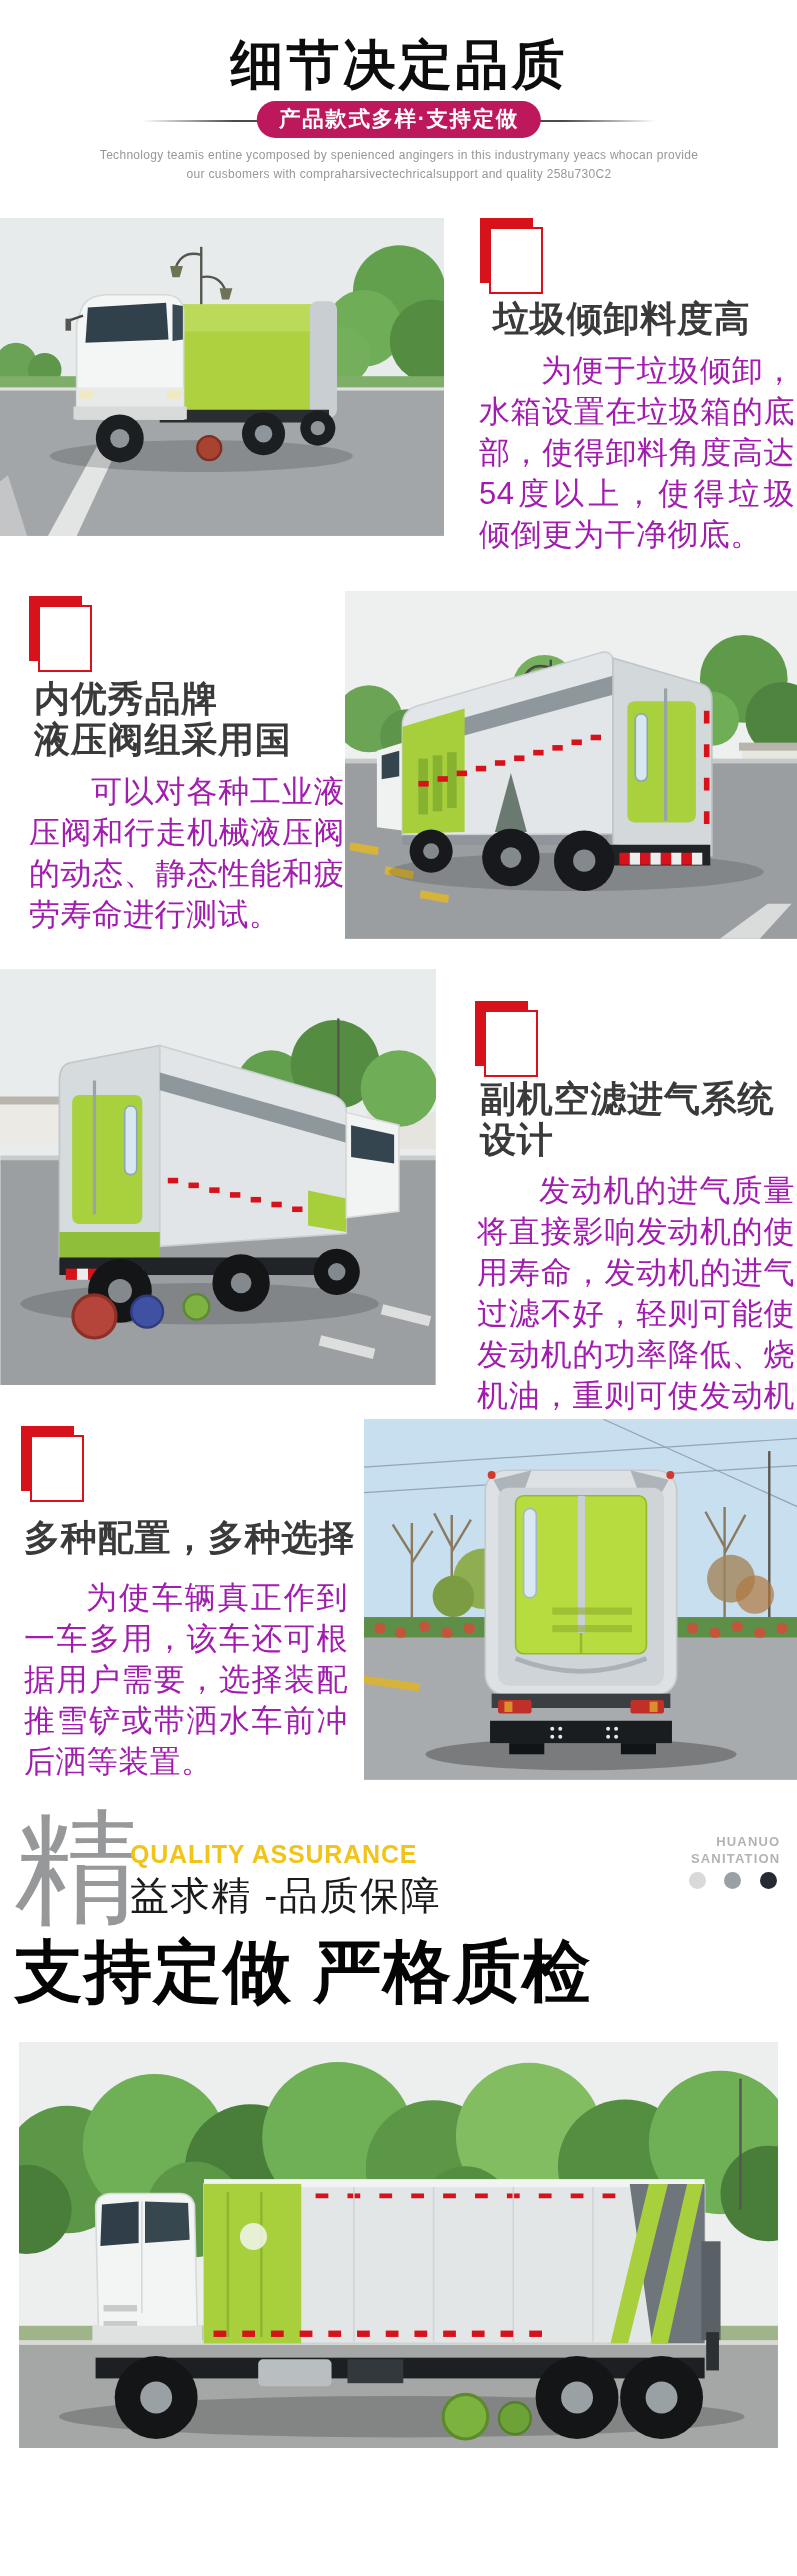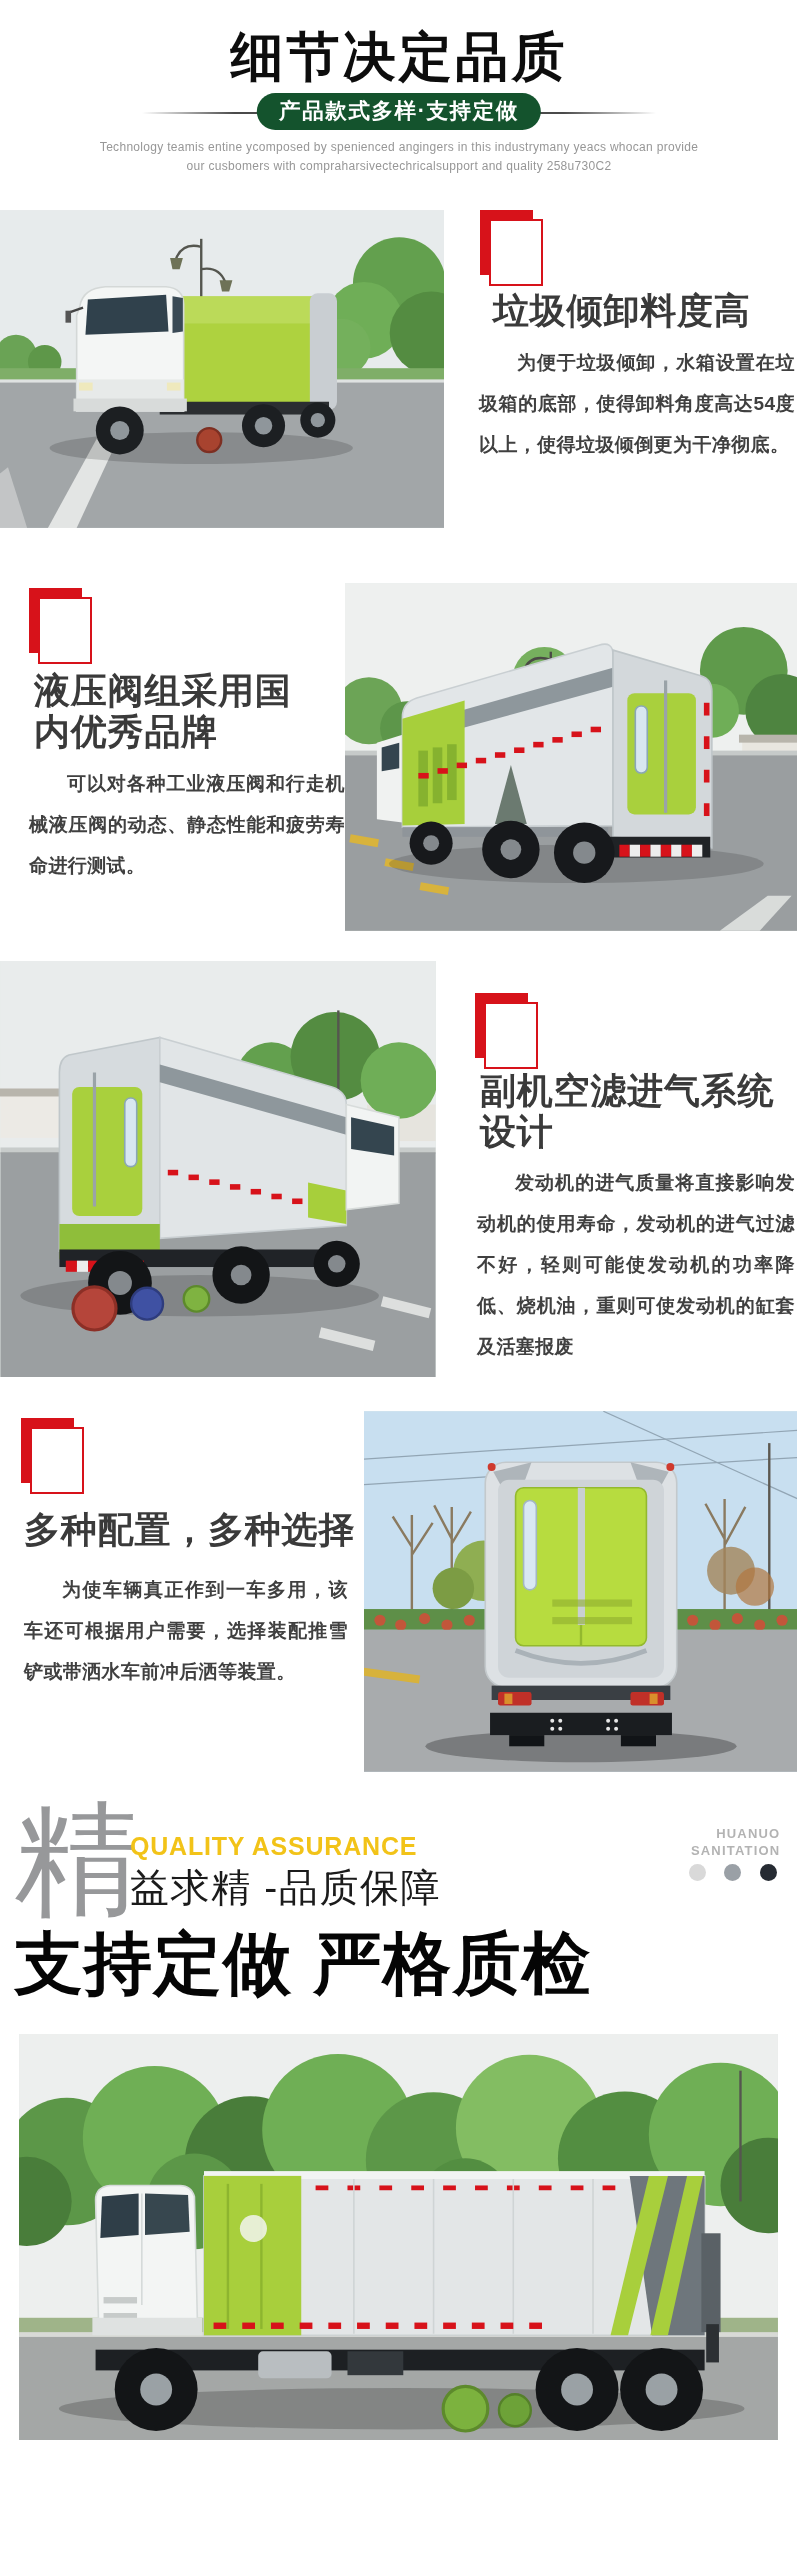--- a/index.html
+++ b/index.html
@@ -1,41 +1,41 @@
 <!DOCTYPE html>
 <html style="font-size:12.8px"><head>
 <meta charset="utf-8">
 <style>
   html,body{margin:0;padding:0;background:#ffffff;}
   body{font-family:"Liberation Sans","DejaVu Sans",sans-serif;}
-  .page{position:relative;width:798px;height:2436px;margin:4px auto;background:#fff;overflow:hidden;}
+  .page{position:relative;width:798px;height:2436px;margin:12px auto;background:#fff;overflow:hidden;}
 
   
   .main-title{position:absolute;left:0;top:17.6px;width:100%;text-align:center;
     font-size:53px;font-weight:900;color:#0d0d0d;letter-spacing:3.2px;}
   .divider{position:absolute;left:142px;top:108px;width:514px;height:2.4px;
     background:linear-gradient(to right,rgba(80,80,80,0),#4a4a4a 18%,#4a4a4a 82%,rgba(80,80,80,0));}
   .pill{position:absolute;left:50%;top:89px;transform:translateX(-50%);
     min-width:188px;padding:0 22.3px;height:37px;line-height:37px;border-radius:19px;
-    background:#14532d;color:#fff;font-size:21.5px;font-weight:700;text-align:center;letter-spacing:1.6px;}
+    background:#be185d;color:#fff;font-size:21.5px;font-weight:700;text-align:center;letter-spacing:1.6px;}
   .hdesc{position:absolute;left:0;width:100%;text-align:center;color:#979797;
     font-size:12px;letter-spacing:0.3px;}
   .hdesc1{top:136px;} .hdesc2{top:155px;}
 
   
   .badge{position:absolute;width:53px;height:65px;background:#d7121a;z-index:2;
     display:flex;align-items:center;justify-content:center;}
   .badge::after{content:"";position:absolute;left:8.8px;top:8.8px;width:50px;height:63px;
     border:2.4px solid #d7121a;background:#fff;z-index:-1;}
   .badge span{color:#fff;font-size:41px;font-weight:900;line-height:1;}
 
   .sec-title{position:absolute;font-size:36px;font-weight:800;color:#3a3a3a;
     line-height:1.13;letter-spacing:0.8px;}
-  .sec-body{position:absolute;font-size:19px;line-height:41px;color:#404040;
-    text-indent:2em;letter-spacing:0.4px;text-align:justify;font-weight:bold;}
+  .sec-body{position:absolute;font-size:31px;line-height:41px;color:#a21caf;
+    text-indent:2em;letter-spacing:0.4px;text-align:justify;}
 
   .photo{position:absolute;overflow:hidden;background:#e9eceb;}
   .photo svg{display:block;width:100%;height:100%;}
 
   
   .jing{position:absolute;left:14.4px;top:1793px;font-size:124px;line-height:1;
     font-weight:200;color:#97989a;}
   .q-en{position:absolute;left:130px;top:1828px;font-size:25px;font-weight:800;
     color:#f2c318;letter-spacing:0.8px;}
   .q-cn{position:absolute;left:130px;top:1857px;font-size:39px;font-weight:500;
@@ -112,22 +112,22 @@
   <div class="sec-title" style="left:493px;top:287px;">
     <div>垃圾倾卸料度高</div>
     <div></div>
   </div>
   <div class="sec-body" style="left:479px;top:338px;width:316px;">为便于垃圾倾卸，水箱设置在垃圾箱的底部，使得卸料角度高达54度以上，使得垃圾倾倒更为干净彻底。</div>
 
   <div class="badge" style="left:29px;top:584px;">
     <span>2</span>
   </div>
   <div class="sec-title" style="left:34px;top:667px;">
+    <div>内优秀品牌</div>
     <div>液压阀组采用国</div>
-    <div>内优秀品牌</div>
   </div>
   <div class="sec-body" style="left:29px;top:759px;width:316px;">可以对各种工业液压阀和行走机械液压阀的动态、静态性能和疲劳寿命进行测试。</div>
   <div class="photo" style="left:345px;top:579px;width:453px;height:348px;">
     <svg viewBox="0 0 568 436">
       <rect width="568" height="436" fill="#eef0ef"></rect>
       <circle cx="30" cy="160" r="42" fill="#6ca456"></circle>
         <circle cx="78" cy="182" r="34" fill="#5d964a"></circle>
       <circle cx="250" cy="120" r="40" fill="#76b05e"></circle>
         <circle cx="300" cy="150" r="30" fill="#669e50"></circle>
       <circle cx="500" cy="110" r="55" fill="#5f9a4b"></circle>

